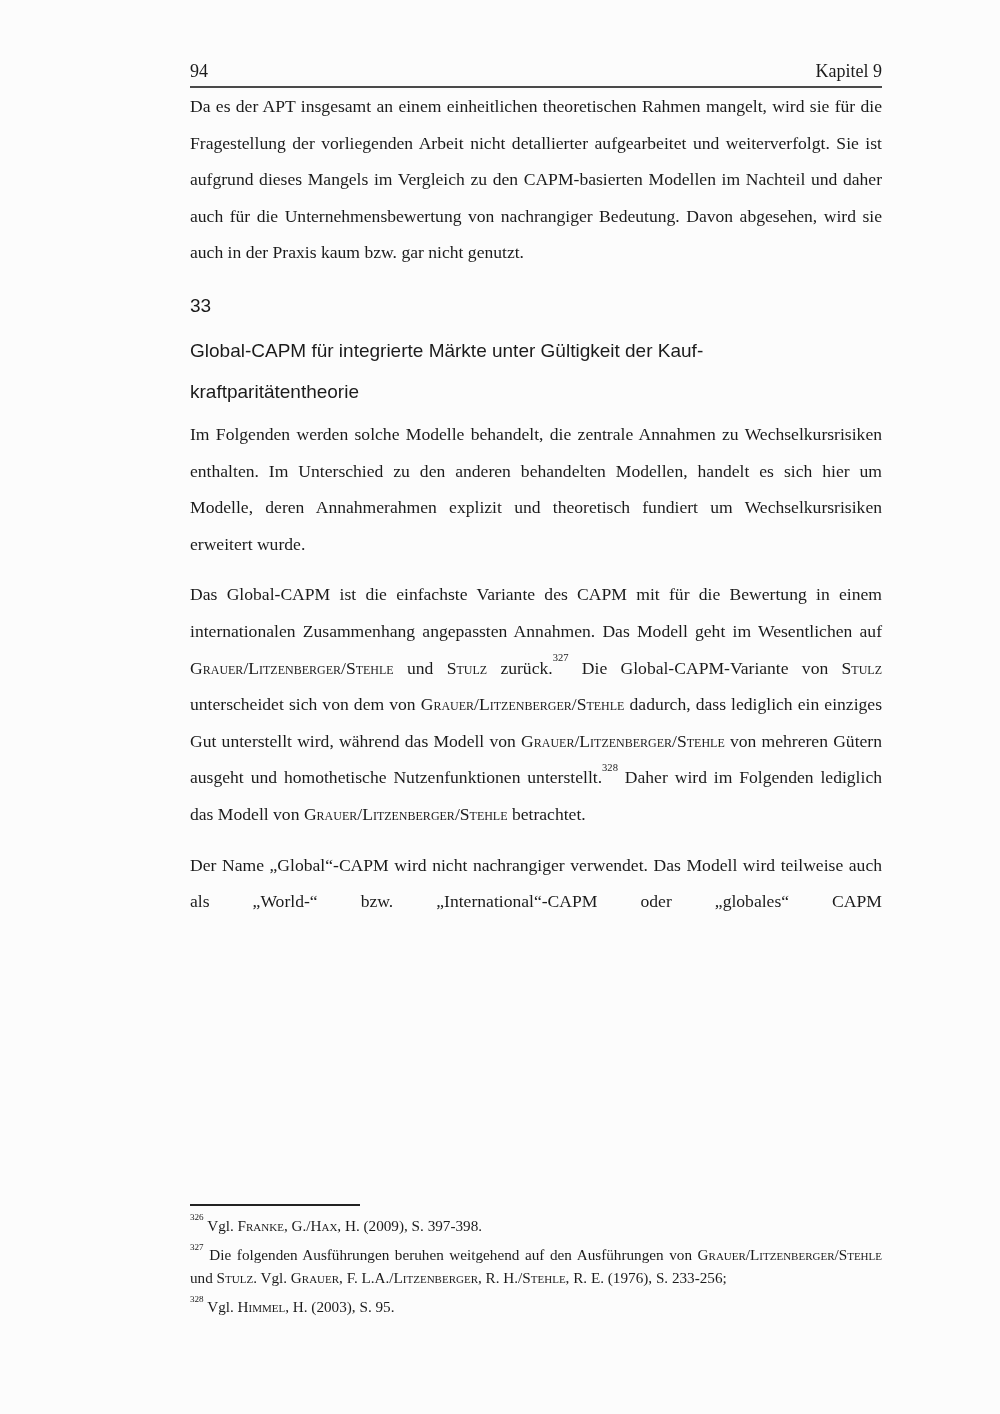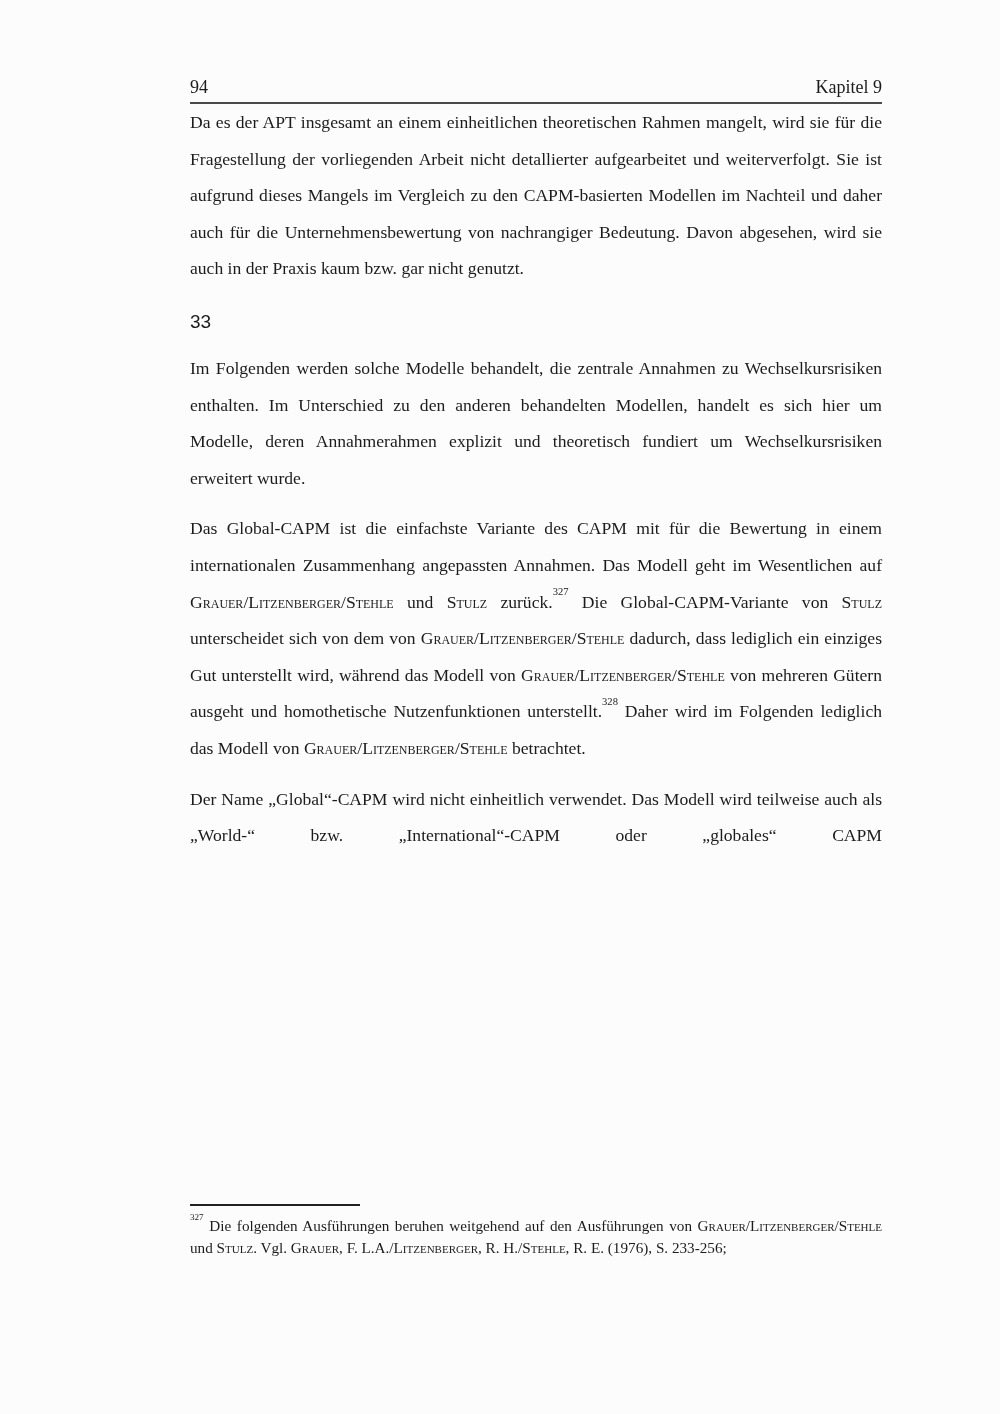--- a/index.html
+++ b/index.html
@@ -10,21 +10,21 @@
   }
   html,body{margin:0;padding:0;background:var(--bg);}
   .page{
     position:relative;
     width:1000px;height:1414px;
     background:var(--bg);
     color:var(--text);
     font-family:"Liberation Serif","DejaVu Serif",serif;
     overflow:hidden;
   }
-  .content{position:absolute;left:190px;top:60px;width:692px;margin-top:16px;}
+  .content{position:absolute;left:190px;top:60px;width:692px;}
   .pagehead{
     display:flex;justify-content:space-between;
     font-size:18px;line-height:22px;
   }
   .headrule{border-top:2px solid var(--rule);margin-top:4px;}
   p.body{
     font-size:17.6px;line-height:36.6px;
     text-align:justify;
     margin:0 0 14px 0;
   }
@@ -68,27 +68,30 @@
     <div class="headrule"></div>
 
 
     <p class="body"><span>Da es der APT insgesamt an einem einheitlichen theoretischen Rahmen mangelt, wird sie für die Fragestellung der vorliegenden Arbeit nicht detallierter aufgearbeitet und weiterverfolgt. Sie ist aufgrund dieses Mangels im Vergleich zu den CAPM-basierten Modellen im Nachteil und daher auch für die Unternehmensbewertung von nachrangiger Bedeutung. Davon abgesehen, wird sie auch in der Praxis kaum bzw. gar nicht genutzt.</span></p>
 
     <div class="heading">
       <div class="hnum">33</div>
     </div>
 
     <div class="heading">
+      <div class="htext">Global-CAPM für integrierte Märkte unter Gültigkeit der Kauf-<br>kraftparitätentheorie</div>
     </div>
 
     <p class="body"><span>Im Folgenden werden solche Modelle behandelt, die zentrale Annahmen zu Wechselkursrisiken enthalten. Im Unterschied zu den anderen behandelten Modellen, handelt es sich hier um Modelle, deren Annahmerahmen explizit und theoretisch fundiert um Wechselkursrisiken erweitert wurde.</span></p>
 
     <p class="body"><span>Das Global-CAPM ist die einfachste Variante des CAPM mit für die Bewertung in einem internationalen Zusammenhang angepassten Annahmen. Das Modell geht im Wesentlichen auf </span><span class="sc">Grauer/Litzenberger/Stehle</span><span> und </span><span class="sc">Stulz</span><span> zurück.</span><sup>327</sup><span> Die Global-CAPM-Variante von </span><span class="sc">Stulz</span><span> unterscheidet sich von dem von </span><span class="sc">Grauer/Litzenberger</span><span class="sc">/</span><span class="sc">Stehle</span><span> dadurch, dass lediglich ein einziges Gut unterstellt wird, während das Modell von </span><span class="sc">Grauer/Litzenberger/Stehle</span><span> von mehreren Gütern ausgeht und homothetische Nutzenfunktionen unterstellt.</span><sup>328</sup><span> Daher wird im Folgenden lediglich das Modell von </span><span class="sc">Grauer/Litzenberger/Stehle</span><span> betrachtet.</span></p>
 
-    <p class="body cont"><span>Der Name „Global“-CAPM wird nicht einheitlich verwendet. Das Modell wird teilweise auch als „World-“ bzw. „International“-CAPM oder „globales“ CAPM</span></p>
+    <p class="body cont"><span>Der Name „Global“-CAPM wird nicht nachrangiger verwendet. Das Modell wird teilweise auch als „World-“ bzw. „International“-CAPM oder „globales“ CAPM</span></p>
 
   </div>
 
   <div class="footnotes">
     <div class="fnrule"></div>
+    <p class="fn"><sup>326</sup><span> Vgl. </span><span class="sc">Franke</span><span>, G./</span><span class="sc">Hax</span><span>, H. (2009), S. 397-398.</span></p>
     <p class="fn"><sup>327</sup><span> Die folgenden Ausführungen beruhen weitgehend auf den Ausführungen von </span><span class="sc">Grauer/Litzenberger/Stehle</span><span> und </span><span class="sc">Stulz</span><span>. Vgl. </span><span class="sc">Grauer</span><span>, F. L.A./</span><span class="sc">Litzenberger</span><span>, R. H./</span><span class="sc">Stehle</span><span>, R. E. (1976), S. 233-256;</span></p>
+    <p class="fn"><sup>328</sup><span> Vgl. </span><span class="sc">Himmel</span><span>, H. (2003), S. 95.</span></p>
   </div>
 </div>
 
 </body></html>

